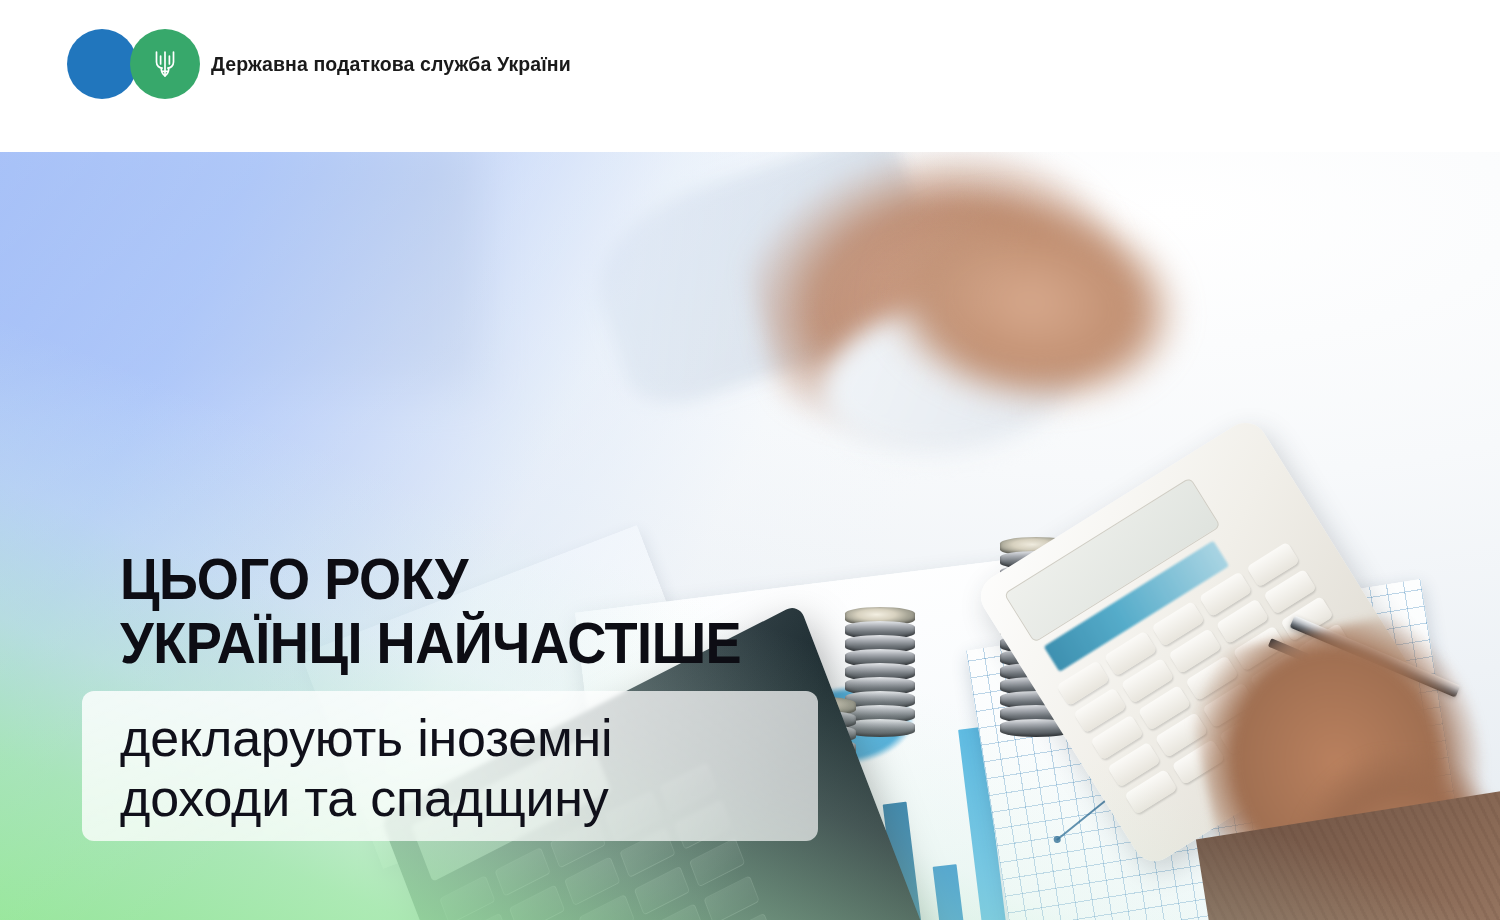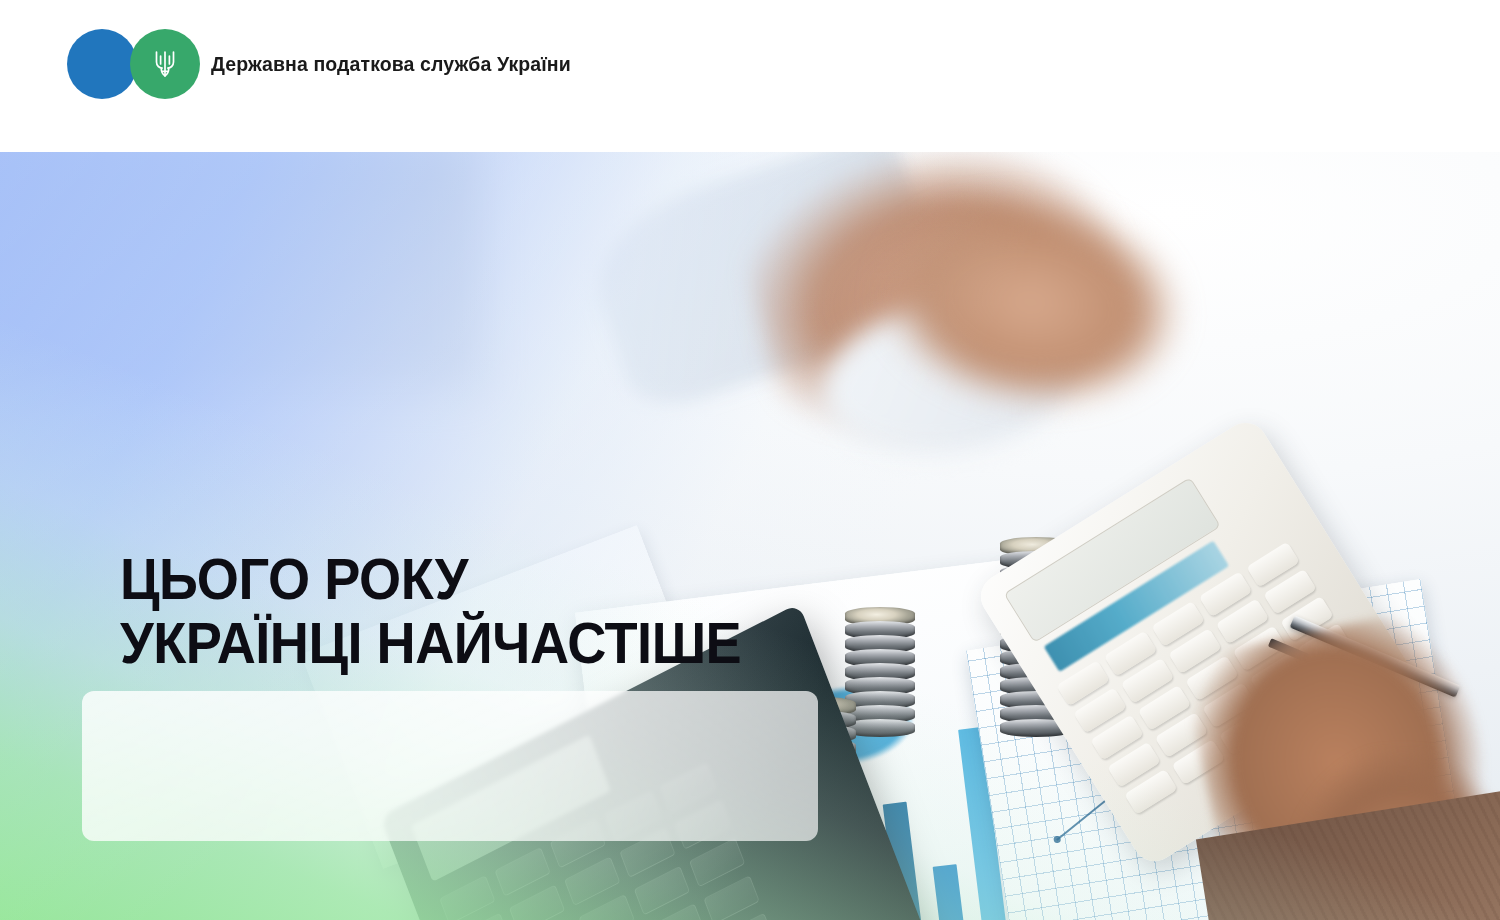--- a/index.html
+++ b/index.html
@@ -443,13 +443,15 @@
     </div>
   </div>
 
   <div class="tint-blue"></div>
   <div class="tint-green"></div>
   <div class="tint-wash"></div>
 
   <div class="subtitle-panel"></div>
   <div class="headline">ЦЬОГО РОКУ
 УКРАЇНЦІ НАЙЧАСТІШЕ</div>
+  <div class="subtitle">декларують іноземні
+доходи та спадщину</div>
 </div>
 
 </body></html>

